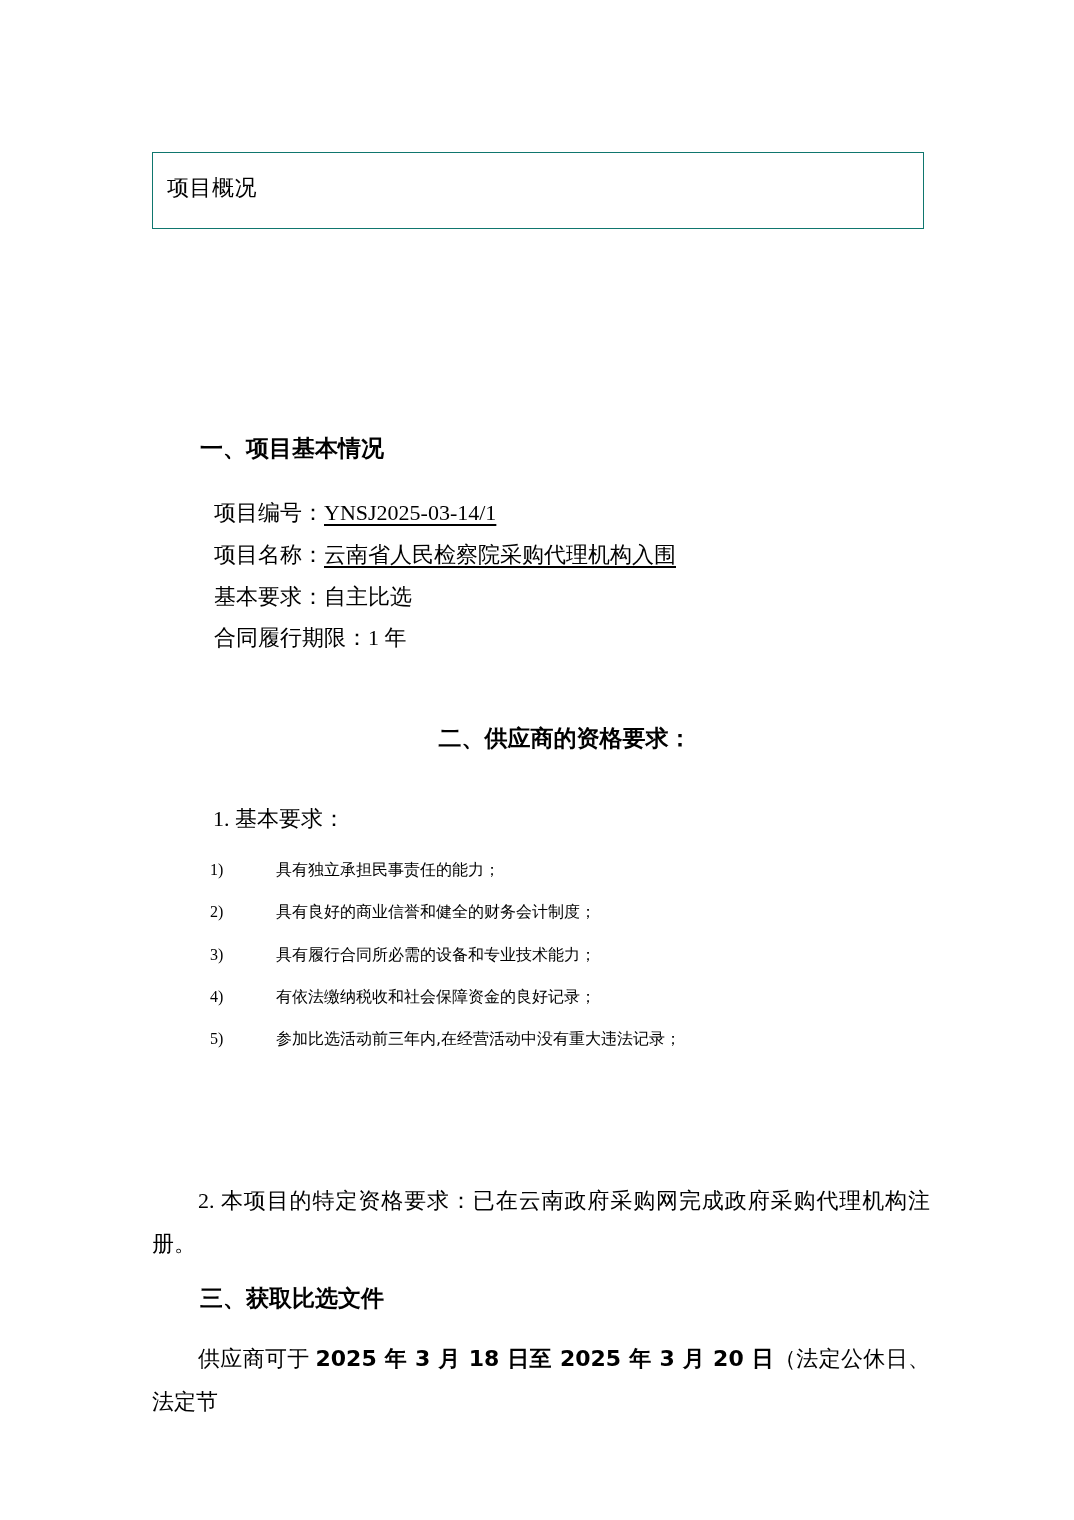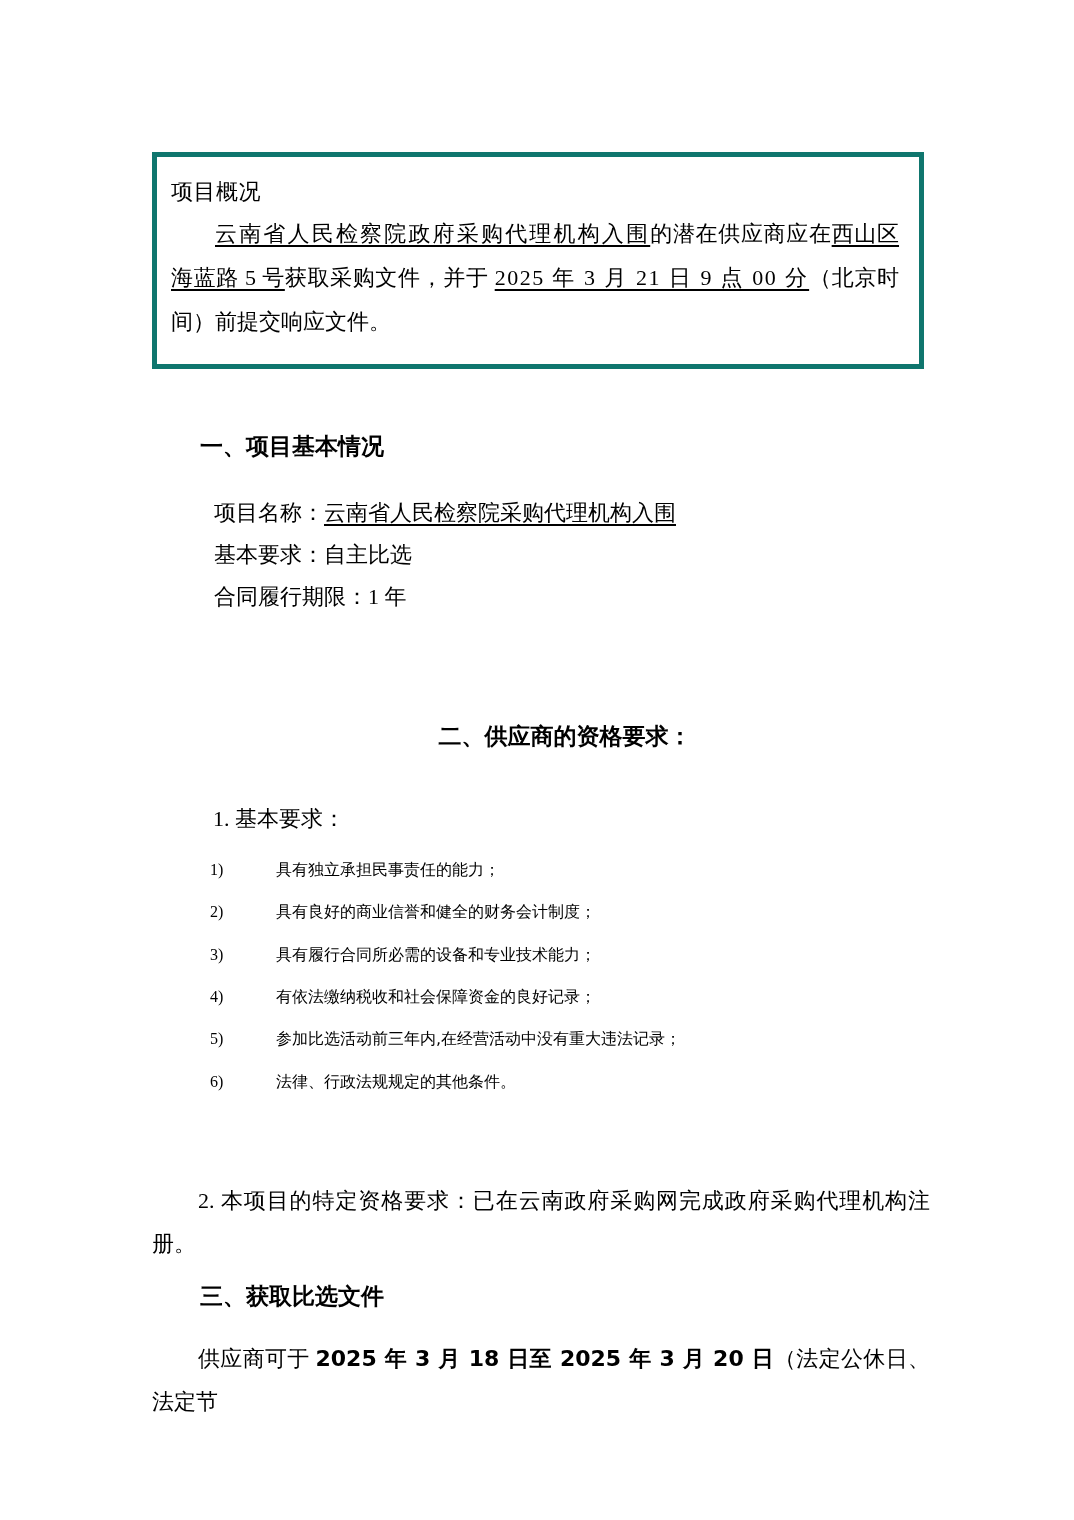--- a/index.html
+++ b/index.html
@@ -22,21 +22,21 @@
     box-sizing: border-box;
     padding: 0;
   }
   
   .summary-box {
     position: absolute;
     left: 152px;
     top: 152px;
     width: 772px;
     box-sizing: border-box;
-    border: 5px solid #0f766e;
+    border: 1px solid #0f766e;
     padding: 18px 20px 20px 14px;
   }
   .summary-title {
     font-size: 22px;
     line-height: 1.5;
     margin: 0 0 4px 0;
     letter-spacing: 0.5px;
   }
   .summary-body {
     font-size: 22px;
@@ -50,21 +50,21 @@
   .sp { letter-spacing: 1.5px; }
 
   
   .section {
     position: absolute;
     left: 152px;
     width: 778px;
     box-sizing: border-box;
   }
   .heading {
-    font-family: Liberation Mono, monospace;
+    font-family: Liberation Sans, sans-serif;
     font-weight: bold;
     font-size: 23px;
     line-height: 1.4;
     margin: 0;
     padding-left: 48px;
   }
   .line {
     font-size: 22px;
     line-height: 1.9;
     margin: 0;
@@ -99,30 +99,30 @@
   .sans { font-family: "DejaVu Sans", "Liberation Sans", sans-serif; }
   .bold { font-weight: bold; }
 </style>
 </head>
 <body>
 
 <div class="page">
 
   <div class="summary-box">
     <p class="summary-title">项目概况</p>
-    <p class="summary-body">
-      <span class="u sp">云南省人民检察院政府采购代理机构入围</span><span>的潜在供应商应在</span><span class="u">西山区海蓝路 5 号</span><span>获取采购文件，并于 </span><span class="u sp">2025 年 3 月 21 日 9 点 00 分</span><span>（北京时间）前提交响应文件。</span>
-    </p>
   </div>
 
   <div class="section" style="top: 432px;">
     <p class="heading">一、项目基本情况</p>
   </div>
 
   <div class="section" style="top: 492px;">
+    <p class="line">
+      <span>项目编号：</span><span class="u">YNSJ2025-03-14/1</span>
+    </p>
     <p class="line">
       <span>项目名称：</span><span class="u">云南省人民检察院采购代理机构入围 </span>
     </p>
     <p class="line">
       <span>基本要求：</span><span>自主比选</span>
     </p>
     <p class="line">
       <span>合同履行期限：</span><span>1 年</span>
     </p>
   </div>
@@ -141,23 +141,20 @@
     </p>
     <p class="item">
       <span class="num">3)</span><span class="sans">具有履行合同所必需的设备和专业技术能力；</span>
     </p>
     <p class="item">
       <span class="num">4)</span><span class="sans">有依法缴纳税收和社会保障资金的良好记录；</span>
     </p>
     <p class="item">
       <span class="num">5)</span><span class="sans">参加比选活动前三年内,在经营活动中没有重大违法记录；</span>
     </p>
-    <p class="item">
-      <span class="num">6)</span><span class="sans">法律、行政法规规定的其他条件。</span>
-    </p>
   </div>
 
   <div class="section" style="top: 1180px;">
     <p class="para indent">2. 本项目的特定资格要求：已在云南政府采购网完成政府采购代理机构注册。</p>
   </div>
 
   <div class="section" style="top: 1282px;">
     <p class="heading">三、获取比选文件</p>
   </div>
 

